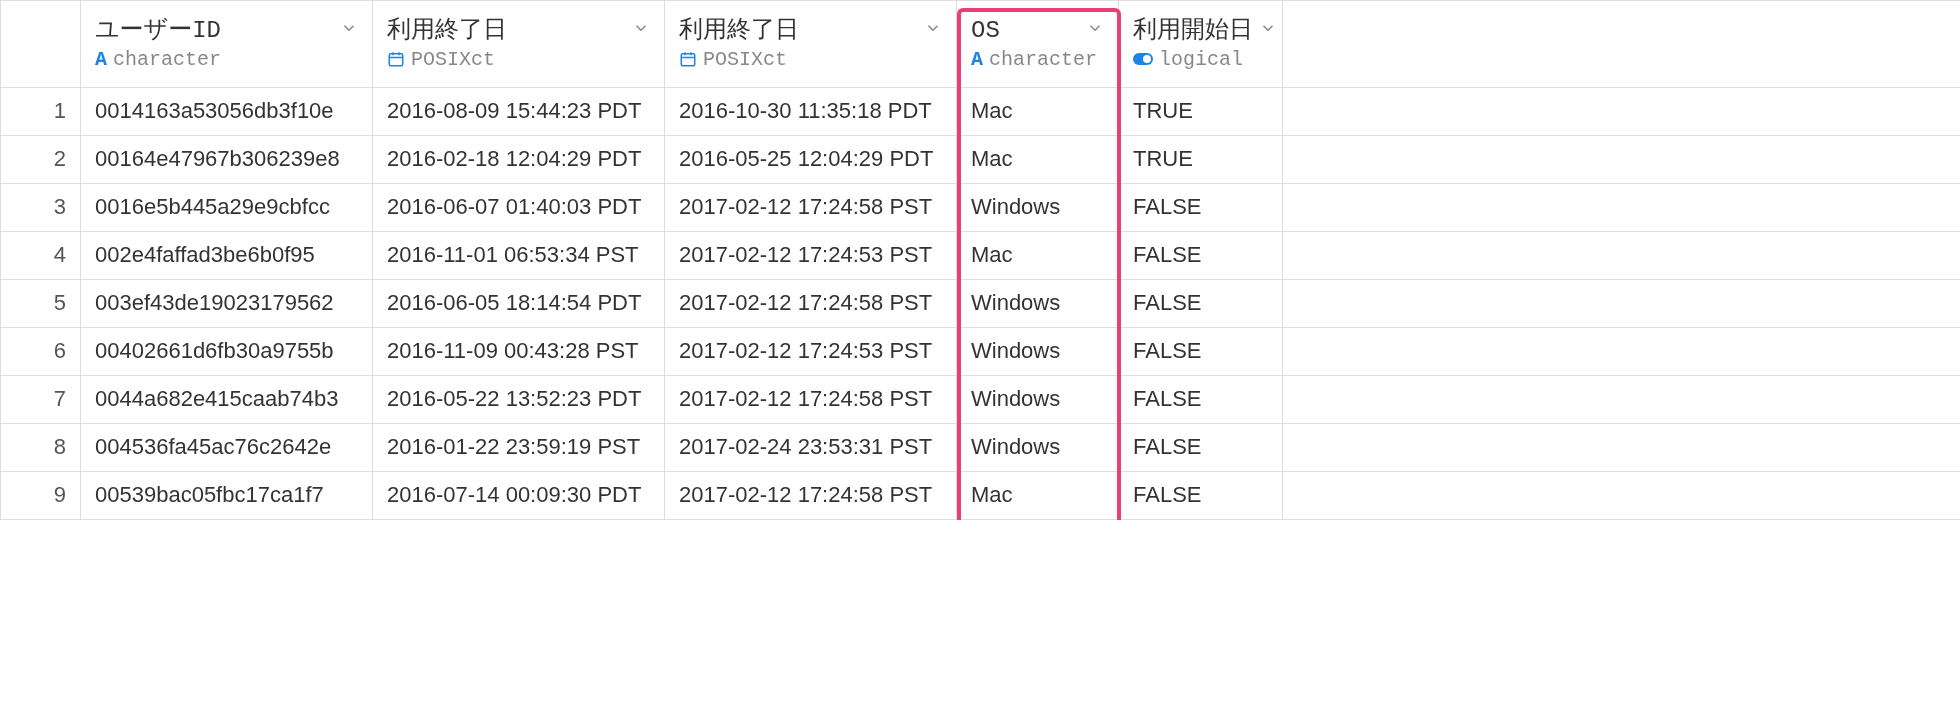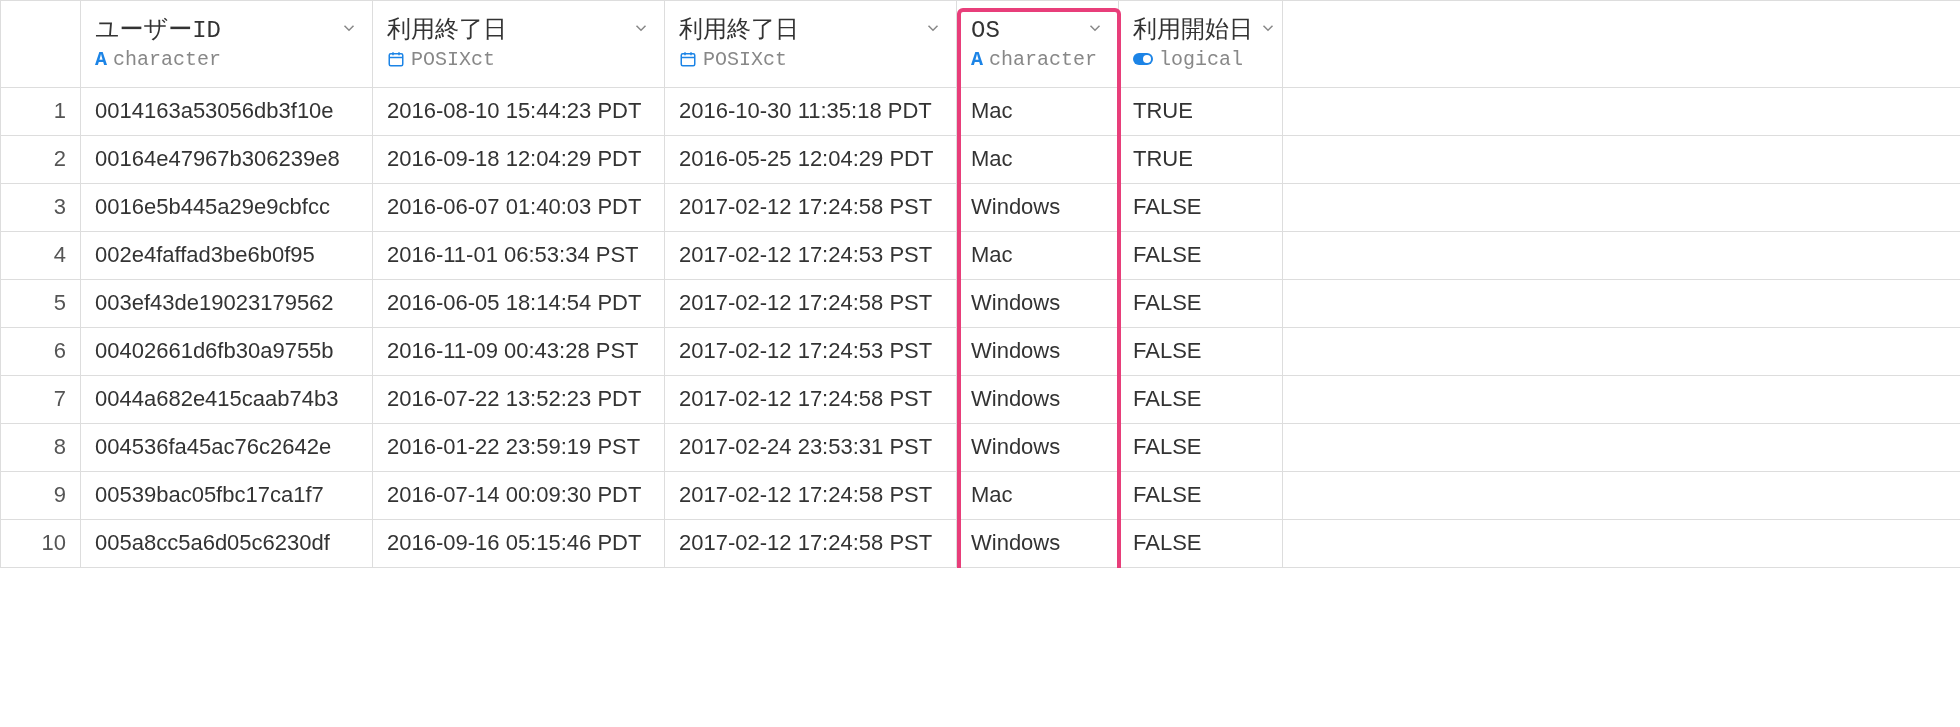--- a/index.html
+++ b/index.html
@@ -221,30 +221,30 @@
         </div>
       </th>
 
       <th class="blank-head"></th>
     </tr>
   </thead>
   <tbody id="tbody">
   <tr>
           <td class="rownum">1</td>
           <td class="cell">0014163a53056db3f10e</td>
-          <td class="cell">2016-08-10 15:44:23 PDT</td>
+          <td class="cell">2016-08-09 15:44:23 PDT</td>
           <td class="cell">2016-10-30 11:35:18 PDT</td>
           <td class="cell">Mac</td>
           <td class="cell">TRUE</td>
           <td class="blank-cell"></td>
         </tr>
         <tr>
           <td class="rownum">2</td>
           <td class="cell">00164e47967b306239e8</td>
-          <td class="cell">2016-09-18 12:04:29 PDT</td>
+          <td class="cell">2016-02-18 12:04:29 PDT</td>
           <td class="cell">2016-05-25 12:04:29 PDT</td>
           <td class="cell">Mac</td>
           <td class="cell">TRUE</td>
           <td class="blank-cell"></td>
         </tr>
         <tr>
           <td class="rownum">3</td>
           <td class="cell">0016e5b445a29e9cbfcc</td>
           <td class="cell">2016-06-07 01:40:03 PDT</td>
           <td class="cell">2017-02-12 17:24:58 PST</td>
@@ -275,21 +275,21 @@
           <td class="cell">00402661d6fb30a9755b</td>
           <td class="cell">2016-11-09 00:43:28 PST</td>
           <td class="cell">2017-02-12 17:24:53 PST</td>
           <td class="cell">Windows</td>
           <td class="cell">FALSE</td>
           <td class="blank-cell"></td>
         </tr>
         <tr>
           <td class="rownum">7</td>
           <td class="cell">0044a682e415caab74b3</td>
-          <td class="cell">2016-07-22 13:52:23 PDT</td>
+          <td class="cell">2016-05-22 13:52:23 PDT</td>
           <td class="cell">2017-02-12 17:24:58 PST</td>
           <td class="cell">Windows</td>
           <td class="cell">FALSE</td>
           <td class="blank-cell"></td>
         </tr>
         <tr>
           <td class="rownum">8</td>
           <td class="cell">004536fa45ac76c2642e</td>
           <td class="cell">2016-01-22 23:59:19 PST</td>
           <td class="cell">2017-02-24 23:53:31 PST</td>
@@ -299,25 +299,16 @@
         </tr>
         <tr>
           <td class="rownum">9</td>
           <td class="cell">00539bac05fbc17ca1f7</td>
           <td class="cell">2016-07-14 00:09:30 PDT</td>
           <td class="cell">2017-02-12 17:24:58 PST</td>
           <td class="cell">Mac</td>
           <td class="cell">FALSE</td>
           <td class="blank-cell"></td>
         </tr>
-        <tr>
-          <td class="rownum">10</td>
-          <td class="cell">005a8cc5a6d05c6230df</td>
-          <td class="cell">2016-09-16 05:15:46 PDT</td>
-          <td class="cell">2017-02-12 17:24:58 PST</td>
-          <td class="cell">Windows</td>
-          <td class="cell">FALSE</td>
-          <td class="blank-cell"></td>
-        </tr>
       </tbody>
 </table>
 <div class="highlight-box"></div>
 </div>
 
 </body></html>

